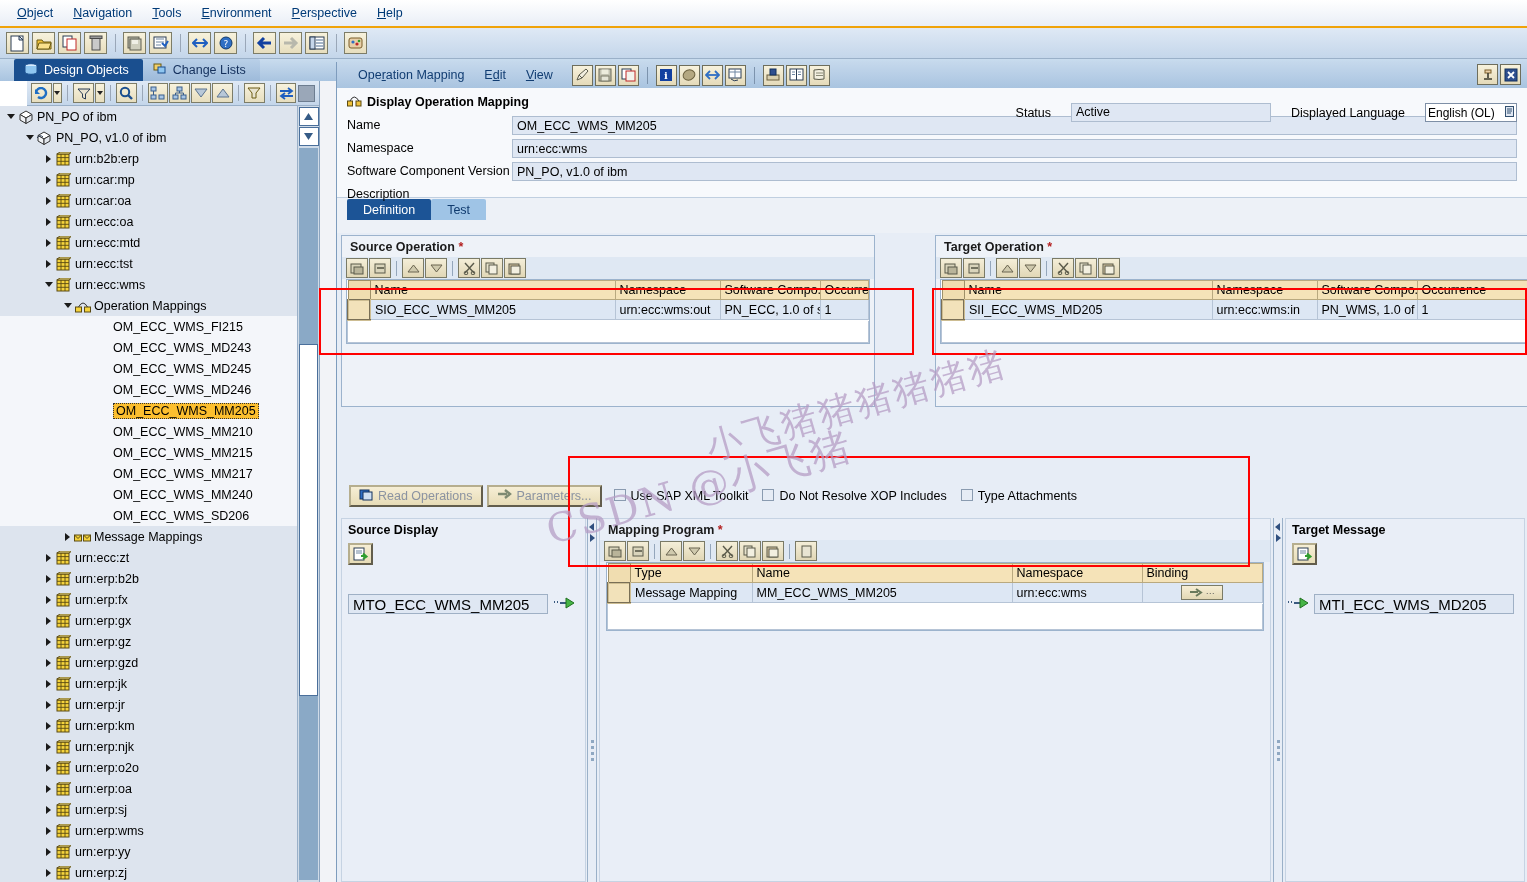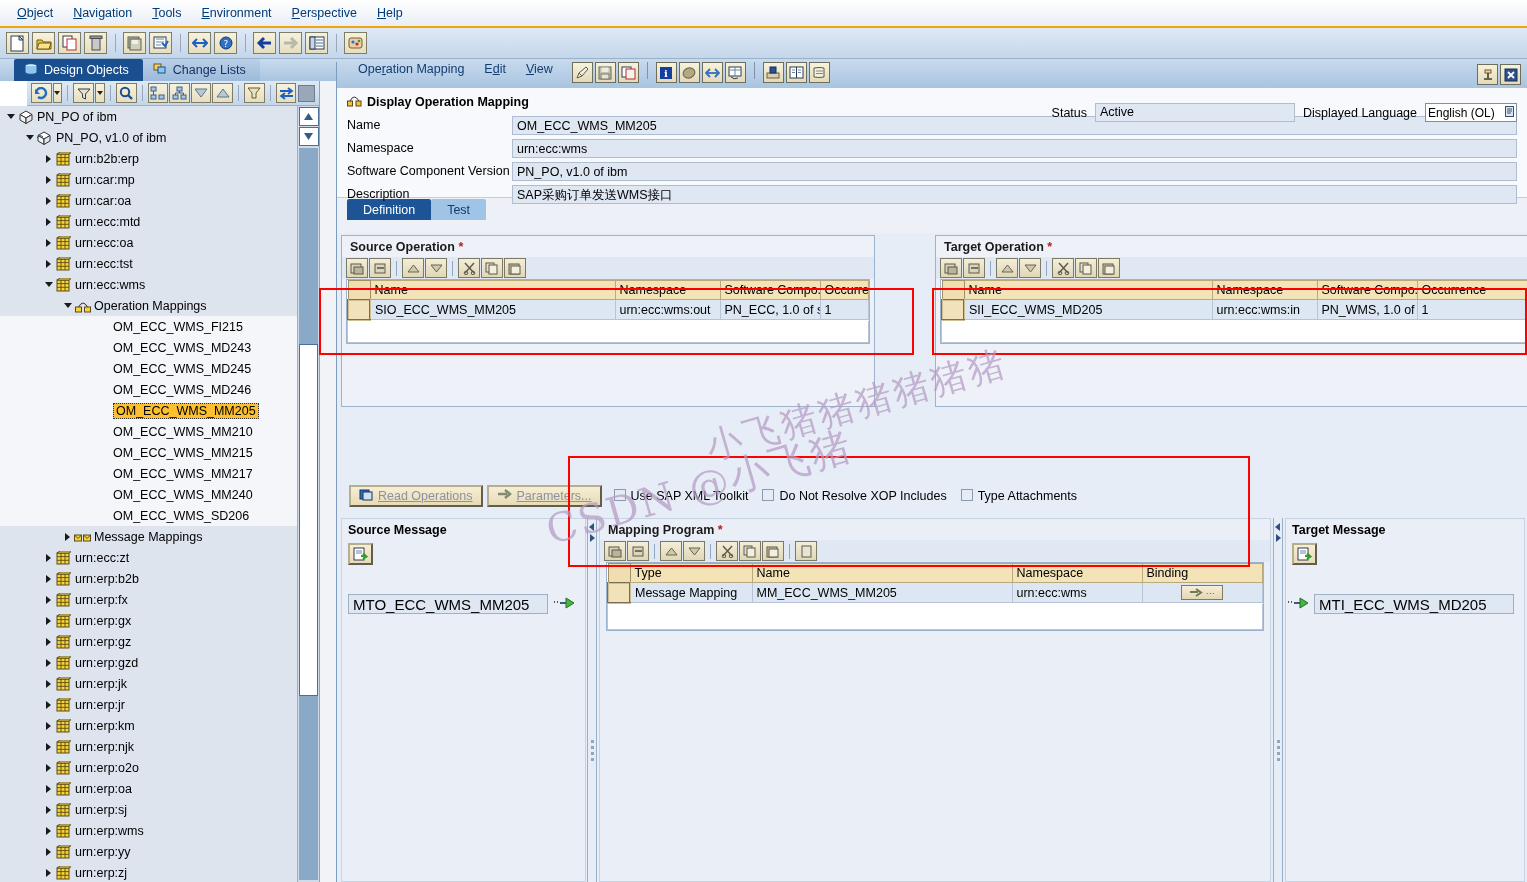--- a/index.html
+++ b/index.html
@@ -103,21 +103,21 @@
   .sb-track { position:absolute; left:1px; right:1px; top:42px; bottom:2px; background:#8aa9c6; }
   .sb-thumb { position:absolute; left:0; right:0; background:#ffffff; border:1px solid #4a6f9b; }
 
   
   .rightpane {
     position:absolute; left:336px; top:62px; width:1191px; height:820px;
     background:#edf1f7; border-left:1px solid #7e9cbd;
   }
   .oper-toolbar {
     height:26px; background:linear-gradient(#c5d8ec,#a9c4e0);
-    display:flex; padding-left:12px; gap:2px;
+    display:flex; align-items:center; padding-left:12px; gap:2px;
     position:relative;
   }
   .oper-menu { color:#113d72; font-size:12.5px; padding:0 9px; cursor:default; }
   .obtn {
     width:21px; height:21px; border:1px solid #6e6e5c;
     background:linear-gradient(#f7f2dd,#e4dab9);
     display:flex; align-items:center; justify-content:center; margin:0 0px; cursor:default;
   }
   .o-sep { width:1px; height:17px; background:#7c93ad; margin:0 6px; }
   .win-btns { position:absolute; right:6px; top:2px; display:flex; gap:2px; }
@@ -130,21 +130,21 @@
     display:flex; align-items:center; gap:5px; margin-bottom:5px;
   }
   .frow { display:flex; align-items:center; height:20px; margin-bottom:3px; }
   .flabel { width:165px; font-size:12.5px; color:#000; }
   .finput {
     flex:1; height:19px; background:#dfe7f3; border:1px solid #aebdd0;
     font-size:12.5px; color:#000; padding:1px 4px; line-height:16px;
     white-space:nowrap; overflow:hidden;
   }
   .statusrow {
-    position:absolute; right:10px; top:41px; display:flex; align-items:center; gap:8px;
+    position:absolute; right:10px; top:41px; display:flex; align-items:center; gap:20px;
   }
   .statusrow .lab { font-size:12.5px; }
   .statusrow .val {
     width:200px; height:19px; background:#dfe7f3; border:1px solid #aebdd0;
     font-size:12.5px; padding:1px 4px;
   }
   .langbox {
     width:92px; height:19px; background:#fff; border:1px solid #7e8fa6;
     font-size:12px; padding:1px 2px; display:flex; align-items:center; justify-content:space-between;
   }
@@ -190,21 +190,21 @@
   table.grid td.rowhead { background:#f2e2ba; border:2px outset #cdbd92; }
   .gridwrap { background:#fff; border:1px solid #9cb3cd; }
   .gridfill { background:#fff; height:22px; border:1px solid #b6c4d6; border-top:none; }
 
   .redbox { position:absolute; border:2px solid #ff0000; pointer-events:none; z-index:40; }
 
   .midbar { position:absolute; display:flex; align-items:center; gap:0; }
   .actbtn {
     height:22px; border:2px outset #b6ae8e; background:linear-gradient(#f6eed5,#e7dcb7);
     display:flex; align-items:center; gap:5px; padding:0 8px;
-    font-size:12.5px; color:#8b93a1; cursor:default;text-decoration:underline;
+    font-size:12.5px; color:#8b93a1; cursor:default;
   }
   .cbx { width:12px; height:12px; border:1px solid #8a9bb0; background:#e6ecf5; display:inline-block; }
   .cblabel { font-size:12.5px; color:#000; margin-left:5px; margin-right:14px; white-space:nowrap; }
 
   .msgcol { position:absolute; background:#e7edf6; }
   .msgtitle { font-weight:bold; font-size:12.5px; padding:4px 0 6px 6px; }
   .msgbtn {
     width:25px; height:22px; border:2px outset #b6ae8e;
     background:linear-gradient(#f6eed5,#e7dcb7);
     display:flex; align-items:center; justify-content:center; margin-left:6px;
@@ -493,34 +493,34 @@
           <span class="tw">
             <span class="arrow-r"></span>
           </span>
           <span class="tico">
             <svg width="15" height="14">
               <rect x="1" y="2" width="12" height="11" fill="#f5d33c" stroke="#5a4a12"></rect>
               <path d="M1 5.6 h12 M1 9.3 h12 M5 2 v11 M9 2 v11" stroke="#5a4a12" stroke-width="0.9"></path>
               <path d="M1 2 L4 0 L16 0 L13 2 Z" fill="#fbe98e" stroke="#5a4a12"></path>
             </svg>
           </span>
+          <span class="lbl">urn:ecc:oa</span>
+        </div>
+        <div class="tnode shade" style="padding-left: 42px;">
+          <span class="tw">
+            <span class="arrow-r"></span>
+          </span>
+          <span class="tico">
+            <svg width="15" height="14">
+              <rect x="1" y="2" width="12" height="11" fill="#f5d33c" stroke="#5a4a12"></rect>
+              <path d="M1 5.6 h12 M1 9.3 h12 M5 2 v11 M9 2 v11" stroke="#5a4a12" stroke-width="0.9"></path>
+              <path d="M1 2 L4 0 L16 0 L13 2 Z" fill="#fbe98e" stroke="#5a4a12"></path>
+            </svg>
+          </span>
           <span class="lbl">urn:ecc:mtd</span>
-        </div>
-        <div class="tnode shade" style="padding-left: 42px;">
-          <span class="tw">
-            <span class="arrow-r"></span>
-          </span>
-          <span class="tico">
-            <svg width="15" height="14">
-              <rect x="1" y="2" width="12" height="11" fill="#f5d33c" stroke="#5a4a12"></rect>
-              <path d="M1 5.6 h12 M1 9.3 h12 M5 2 v11 M9 2 v11" stroke="#5a4a12" stroke-width="0.9"></path>
-              <path d="M1 2 L4 0 L16 0 L13 2 Z" fill="#fbe98e" stroke="#5a4a12"></path>
-            </svg>
-          </span>
-          <span class="lbl">urn:ecc:oa</span>
         </div>
         <div class="tnode shade" style="padding-left: 42px;">
           <span class="tw">
             <span class="arrow-r"></span>
           </span>
           <span class="tico">
             <svg width="15" height="14">
               <rect x="1" y="2" width="12" height="11" fill="#f5d33c" stroke="#5a4a12"></rect>
               <path d="M1 5.6 h12 M1 9.3 h12 M5 2 v11 M9 2 v11" stroke="#5a4a12" stroke-width="0.9"></path>
               <path d="M1 2 L4 0 L16 0 L13 2 Z" fill="#fbe98e" stroke="#5a4a12"></path>
@@ -952,21 +952,20 @@
       <div class="frow">
         <div class="flabel">Namespace</div>
         <div class="finput">urn:ecc:wms</div>
       </div>
       <div class="frow">
         <div class="flabel">Software Component Version</div>
         <div class="finput">PN_PO, v1.0 of ibm</div>
       </div>
       <div class="frow">
         <div class="flabel">Description</div>
-        <div class="finput">SAP采购订单发送WMS接口</div>
       </div>
     </div>
 
     <div class="statusrow">
       <div class="lab">Status</div>
       <div class="val">Active</div>
       <div class="lab">Displayed Language</div>
       <div class="langbox">
         <span>English (OL)</span>
         <span>
@@ -1170,21 +1169,21 @@
 
         <span style="margin-left:12px"><span class="cbx"></span></span>
         <span class="cblabel">Use SAP XML Toolkit</span>
         <span><span class="cbx"></span></span>
         <span class="cblabel">Do Not Resolve XOP Includes</span>
         <span><span class="cbx"></span></span>
         <span class="cblabel">Type Attachments</span>
       </div>
 
       <div class="msgcol" style="left:4px; top:285px; width:245px; bottom:0; background:#e9eef7; border:1px solid #c6d3e3;">
-        <div class="msgtitle">Source Message</div>
+        <div class="msgtitle">Source Display</div>
         <div class="msgbtn">
           <svg width="15" height="14">
               <rect x="1" y="1" width="10" height="12" fill="#fff" stroke="#2b3d55"></rect>
               <path d="M3 4 h6 M3 6 h6" stroke="#6e86a2"></path>
               <path d="M8 9 h5 M10 6.5 L13.5 9.5 L10 12" fill="none" stroke="#2f9e2f" stroke-width="2"></path>
             </svg>
         </div>
         <div class="msgfield" style="position:absolute; left:6px; top:75px; width:200px;">MTO_ECC_WMS_MM205</div>
         <div style="position:absolute; left:212px; top:77px;">
           <svg width="24" height="14">

